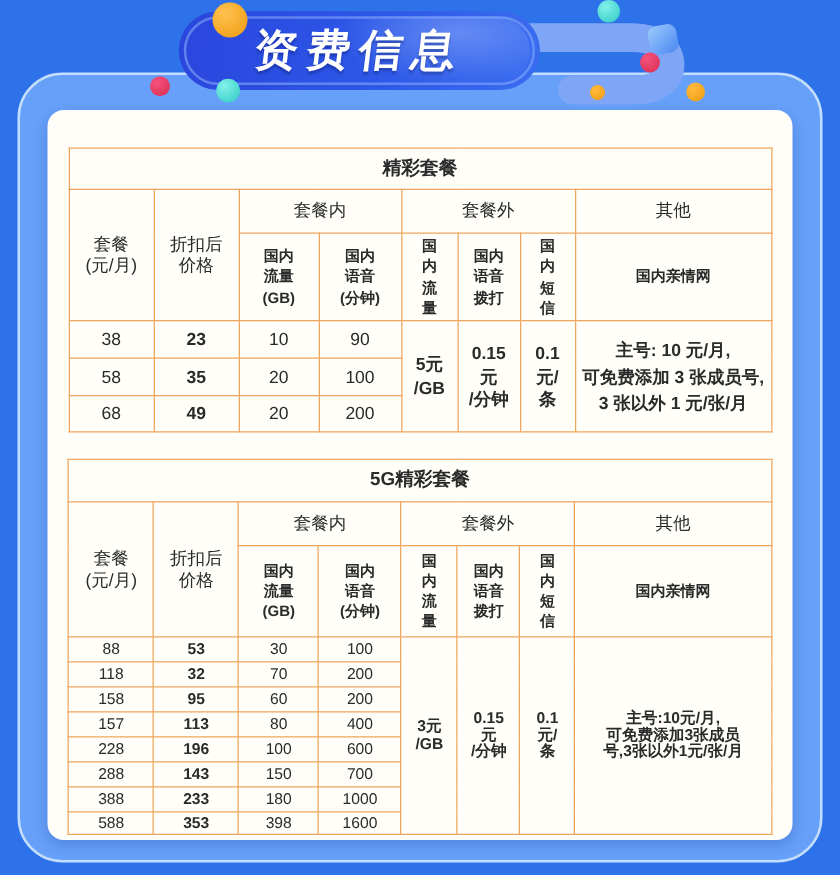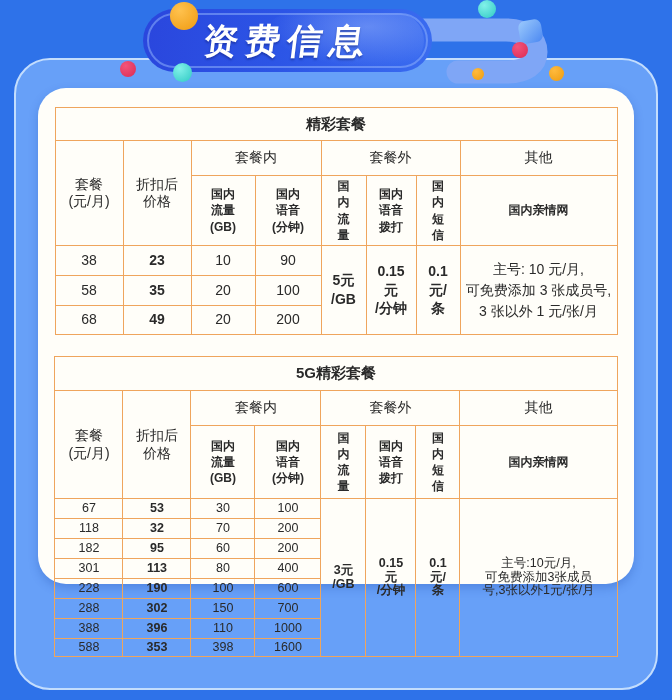--- a/index.html
+++ b/index.html
@@ -10,24 +10,24 @@
     font-family:"Liberation Sans","DejaVu Sans",sans-serif;
     color:#2a2a2a;
   }
   
   .panel {
     position:absolute; left:14px; top:58px; width:644px; height:632px;
     background:#67a0f8; border:2px solid #c3ddfd; border-radius:36px;
     z-index:0;
   }
   .card {
-    position:absolute; left:38px; top:88px; width:596px; height:496px;
-    background:#fffef9; border-radius:28px; z-index:1;
+    position:absolute; left:38px; top:88px; width:596px; height:584px;
+    background:#fffef9; border-radius:13px; z-index:1;
     box-shadow:0 4px 10px rgba(20,60,160,0.25);
-    padding-top:19px;
+    padding-top:30px;
   }
   
   .hook { position:absolute; left:408px; top:10px; width:160px; height:78px; z-index:2; }
   .pill {
     position:absolute; left:143px; top:9px; width:289px; height:63px;
     border-radius:34px; z-index:3; overflow:hidden;
     background:linear-gradient(97deg,#2a46dd 0%,#2c55e6 48%,#3a6cf0 100%);
   }
   .pill::before {
     content:""; position:absolute; inset:4px; border:2px solid rgba(140,175,252,0.55);
@@ -62,21 +62,21 @@
     border-collapse:collapse; table-layout:fixed; width:562px; margin:0 auto;
   }
   td {
     border:1.4px solid #efa55d; text-align:center; vertical-align:middle;
     white-space:pre-line; padding:0; line-height:1.25; overflow:hidden;
   }
   .t-title td { font-weight:700; font-size:15px; }
   .t-group td { font-weight:400; font-size:14px; }
   .t-sub   td { font-weight:700; font-size:12px; line-height:1.35; }
   td.rate   { font-weight:600; font-size:12.5px; line-height:1.35; }
-  td.family { font-weight:400; font-size:12.5px; line-height:1.5; }
+  td.family { font-weight:700; font-size:12.5px; line-height:1.5; }
   td.bold   { font-weight:700; }
   .tbl1 .t-data td { font-size:14px; }
   .tbl2 .t-data td { font-size:12.5px; line-height:1.1; }
   .tbl2 { margin-top:21px; }
 </style>
 </head>
 <body>
 
 <div class="panel"></div>
 
@@ -214,21 +214,21 @@
       <td>国内
 语音
 拨打</td>
       <td>国
 内
 短
 信</td>
       <td>国内亲情网</td>
     </tr>
     <tr class="t-data" style="height:20px">
-      <td>67</td>
+      <td>88</td>
       <td class="bold">53</td>
       <td>30</td>
       <td>100</td>
       <td rowspan="8" class="rate">3元
 /GB</td>
       <td rowspan="8" class="rate">0.15
 元
 /分钟</td>
       <td rowspan="8" class="rate">0.1
 元/
@@ -237,47 +237,47 @@
 可免费添加3张成员
 号,3张以外1元/张/月</td>
     </tr>
     <tr class="t-data" style="height:20px">
       <td>118</td>
       <td class="bold">32</td>
       <td>70</td>
       <td>200</td>
     </tr>
     <tr class="t-data" style="height:20px">
-      <td>182</td>
+      <td>158</td>
       <td class="bold">95</td>
       <td>60</td>
       <td>200</td>
     </tr>
     <tr class="t-data" style="height:20px">
-      <td>301</td>
+      <td>157</td>
       <td class="bold">113</td>
       <td>80</td>
       <td>400</td>
     </tr>
     <tr class="t-data" style="height:20px">
       <td>228</td>
-      <td class="bold">190</td>
+      <td class="bold">196</td>
       <td>100</td>
       <td>600</td>
     </tr>
     <tr class="t-data" style="height:20px">
       <td>288</td>
-      <td class="bold">302</td>
+      <td class="bold">143</td>
       <td>150</td>
       <td>700</td>
     </tr>
     <tr class="t-data" style="height:20px">
       <td>388</td>
-      <td class="bold">396</td>
-      <td>110</td>
+      <td class="bold">233</td>
+      <td>180</td>
       <td>1000</td>
     </tr>
     <tr class="t-data" style="height:18px">
       <td>588</td>
       <td class="bold">353</td>
       <td>398</td>
       <td>1600</td>
     </tr>
   </tbody>
     </table>

